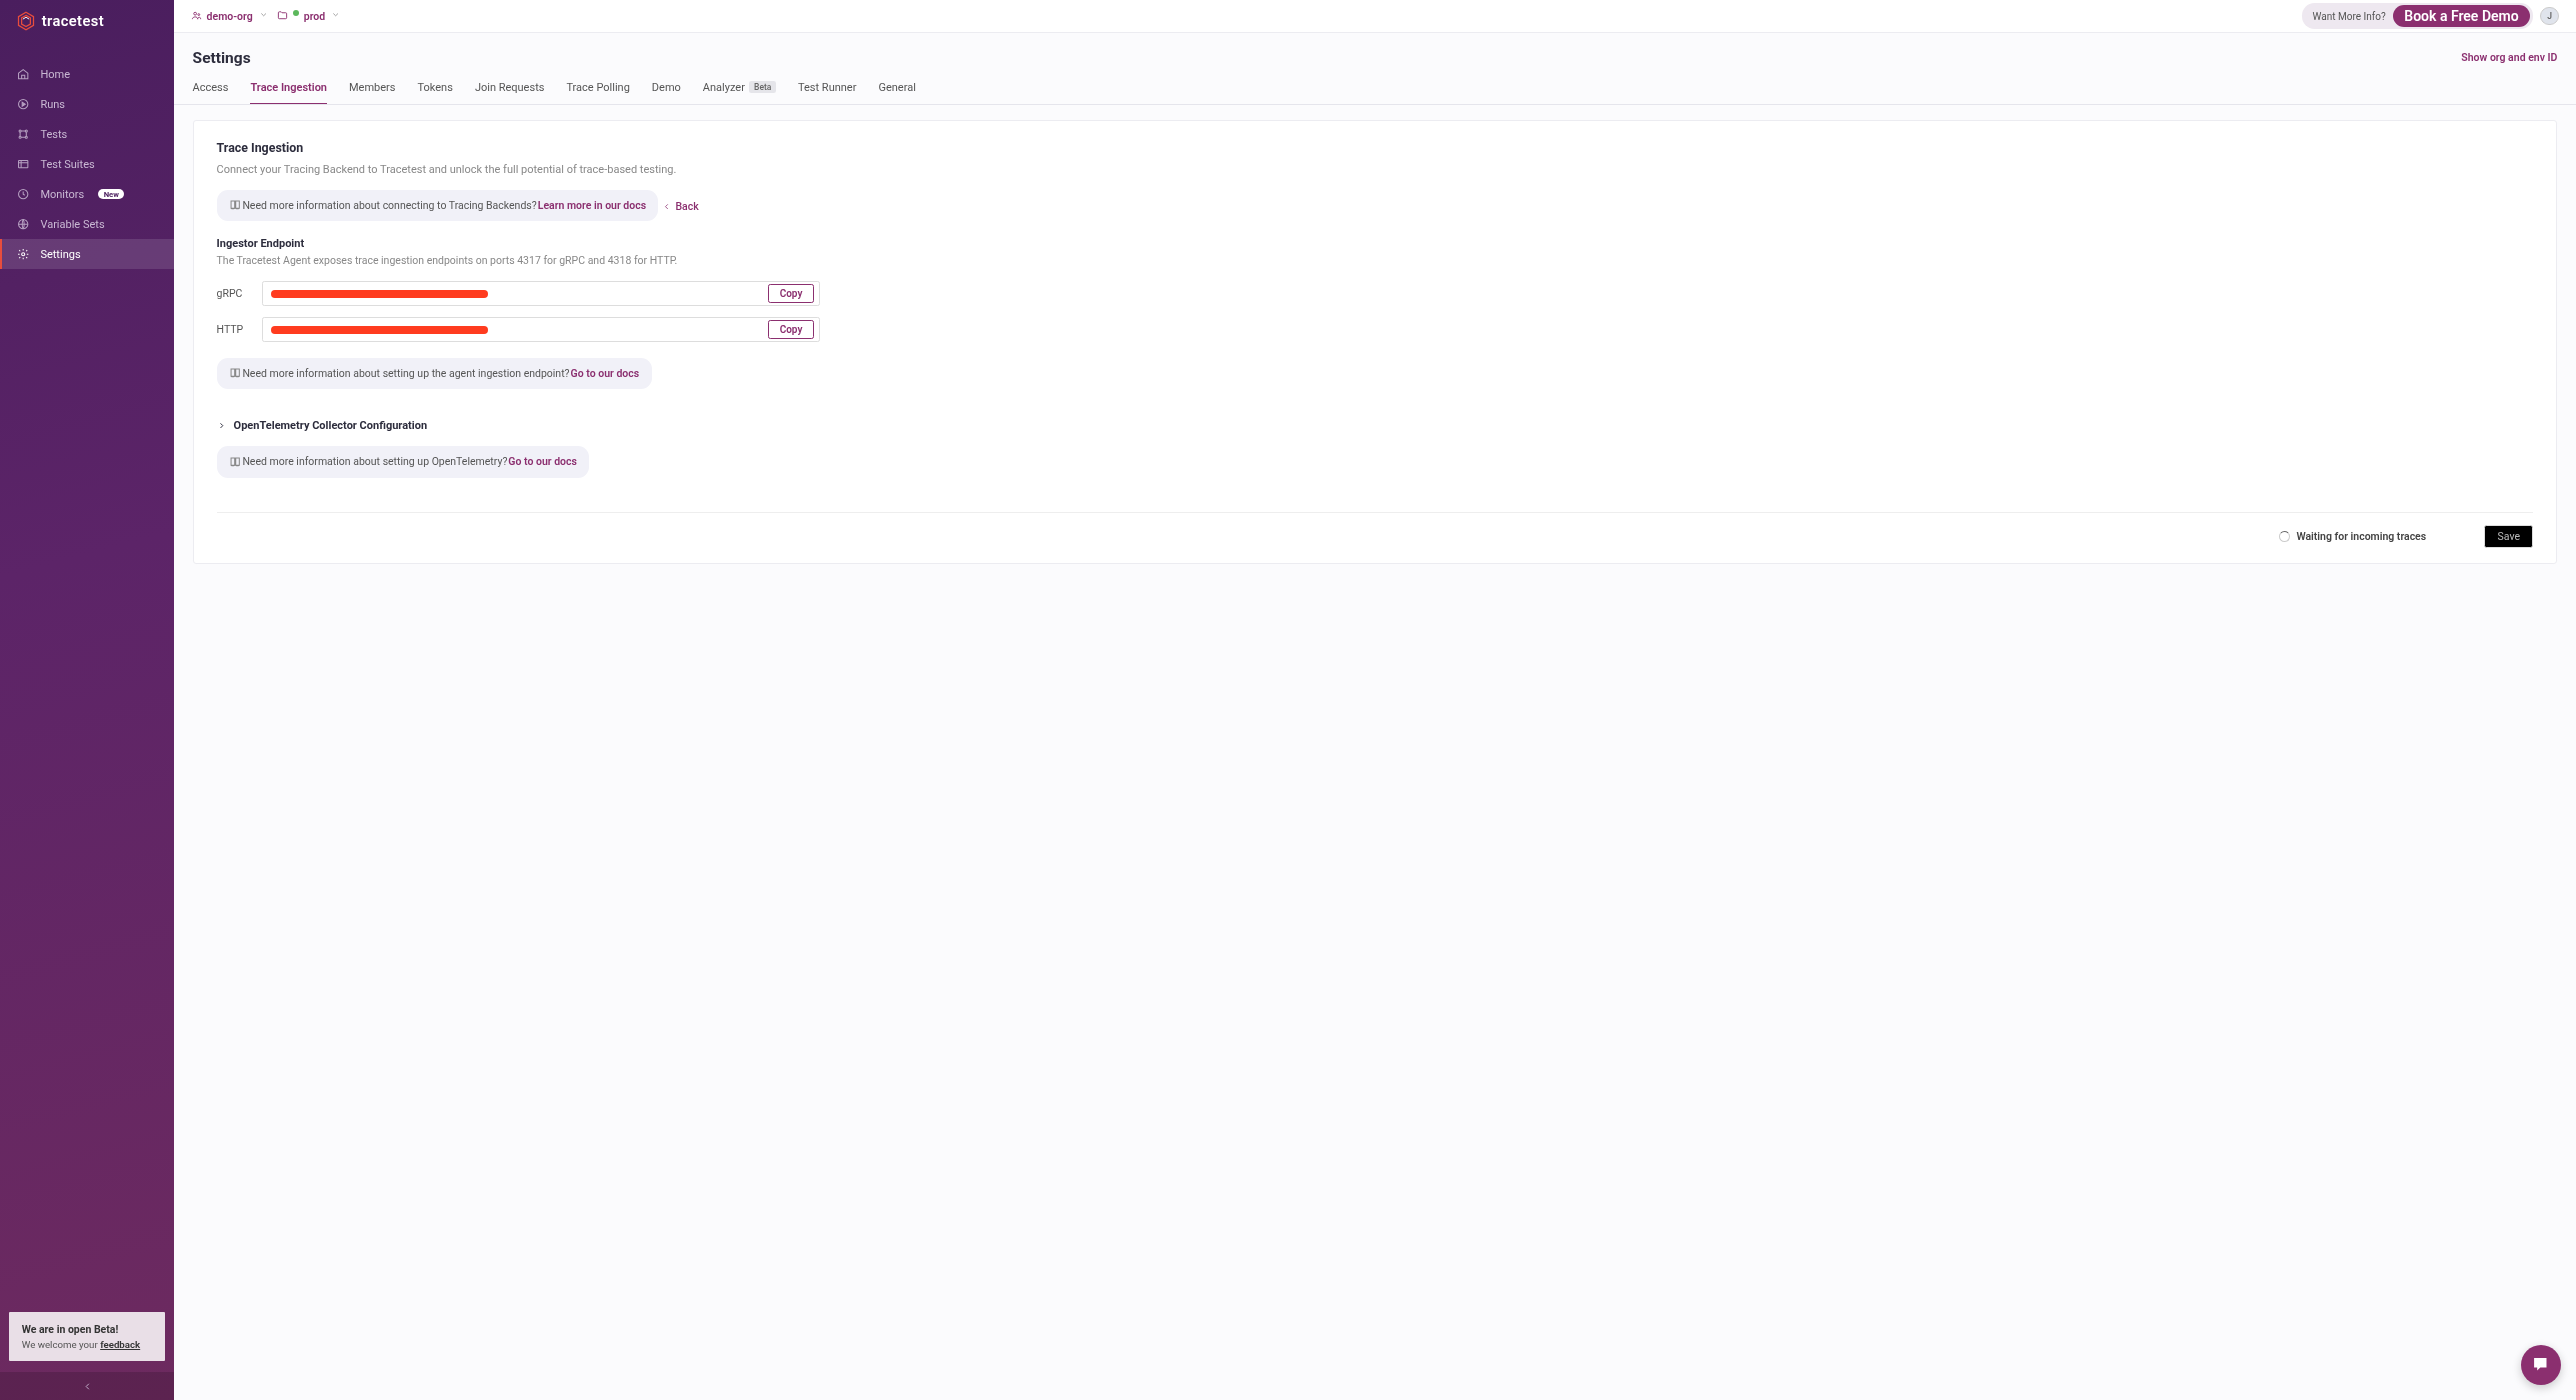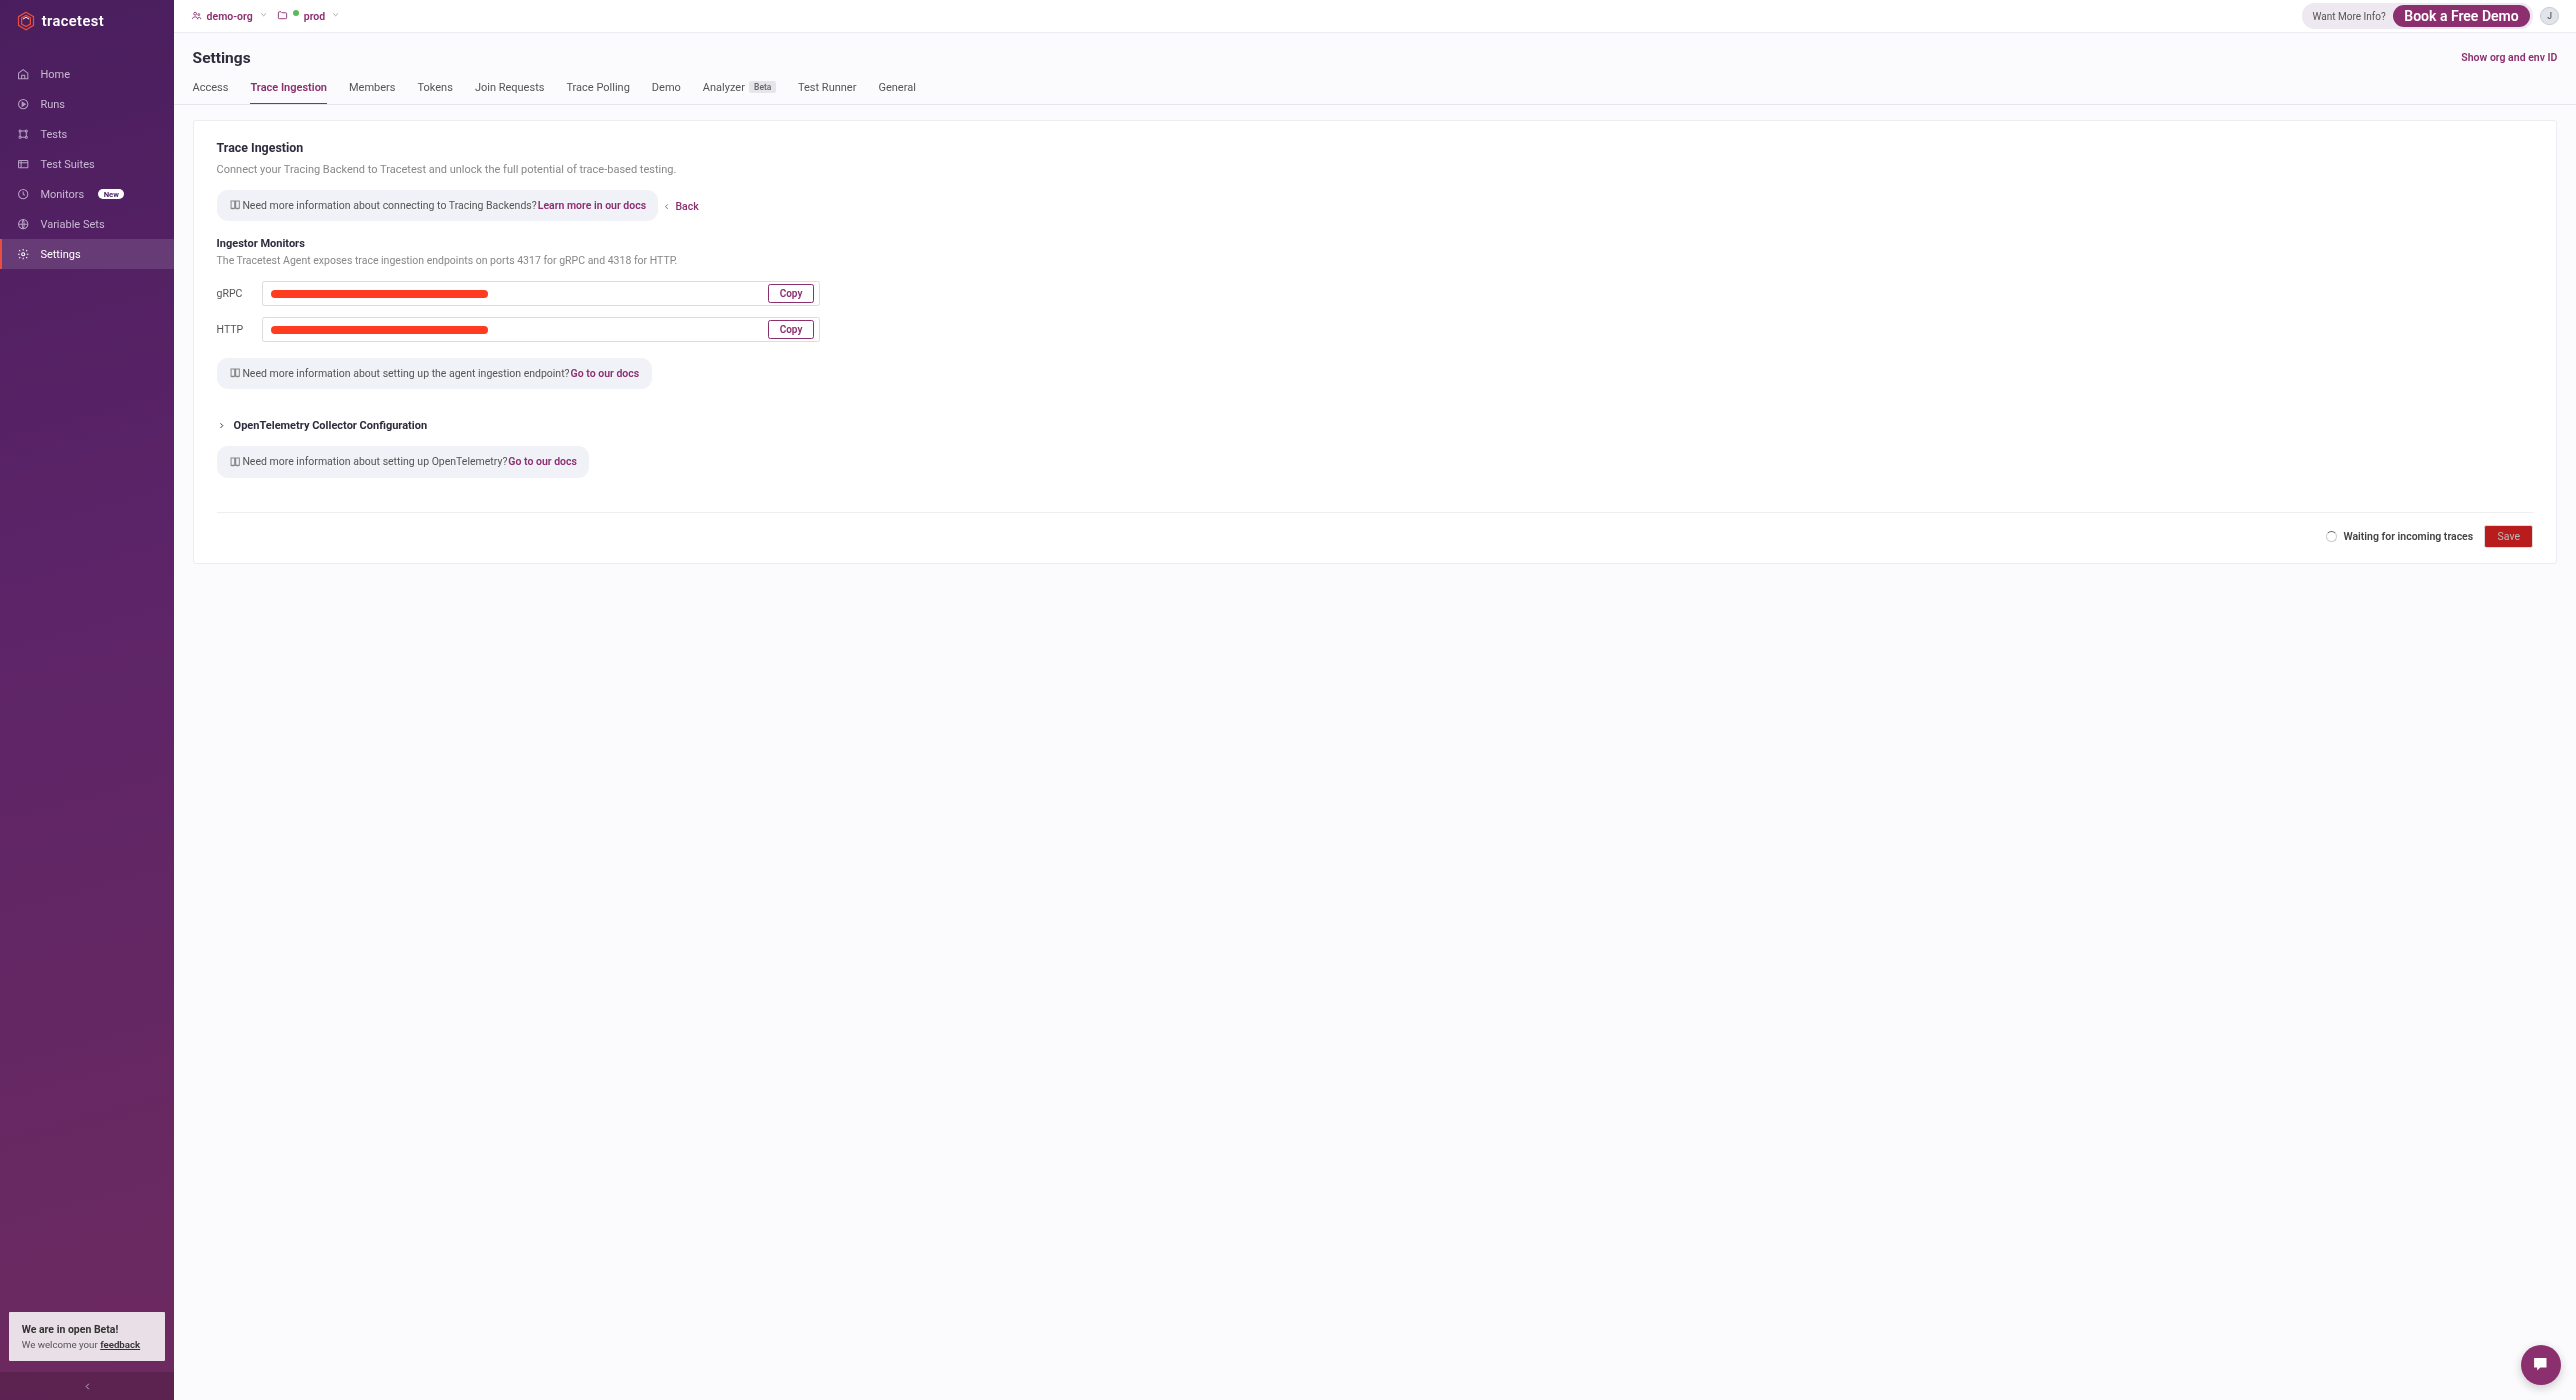--- a/index.html
+++ b/index.html
@@ -70,21 +70,21 @@
 .endpoint-input { flex: 1; max-width: 558px; height: 25px; border: 0.8px solid #ddd; border-radius: 2.3px; display: flex; align-items: center; padding: 0 4.6px 0 7.7px; background: #fff; }
 .redact { height: 7.7px; background: #ff3c1f; border-radius: 3.9px; width: 217px; }
 .copy-btn { border: 0.8px solid #8b2f6f; color: #8b2f6f; background: #fff; font-size: 10px; font-weight: 600; padding: 3.1px 11px; border-radius: 2.3px; cursor: pointer; margin-left: auto; }
 
 .expand-row { display: flex; align-items: center; gap: 7.7px; font-size: 11px; font-weight: 700; color: #2d2d3d; cursor: pointer; margin: 14px 0; }
 
 .footer-row { border-top: 0.8px solid #eee; margin-top: 18.6px; padding-top: 12.4px; display: flex; align-items: center; justify-content: flex-end; gap: 11px; }
 .waiting { display: flex; align-items: center; gap: 6.2px; font-size: 10.5px; font-weight: 600; color: #444; }
 .spinner { width: 11px; height: 11px; border: 1.5px solid #ccc; border-top-color: #666; border-radius: 50%; animation: spin 1s linear infinite; }
 @keyframes spin { to { transform: rotate(360deg); } }
-.save-btn { border: 0.8px solid #ddd; background: #b91c1c; color: #bbb; padding: 3.9px 12.4px; border-radius: 2.3px; font-size: 10.5px; cursor: not-allowed; }
+.save-btn { border: 0.8px solid #ddd; background: #000000; color: #bbb; padding: 3.9px 12.4px; border-radius: 2.3px; font-size: 10.5px; cursor: not-allowed; margin-left: 47px; }
 
 .chat-bubble { position: fixed; bottom: 15.5px; right: 15.5px; width: 40px; height: 40px; background: #8b2f6f; border-radius: 50%; display: flex; align-items: center; justify-content: center; cursor: pointer; box-shadow: 0 3.1px 9.3px rgba(0,0,0,0.2); }
 </style>
 </head>
 <body>
 
 <aside class="sidebar">
   <div class="logo-wrap">
     <svg viewBox="0 0 32 32">
         <path d="M16 2 L28 9 L28 23 L16 30 L4 23 L4 9 Z M16 7 L23 11 L23 21 L16 25 L9 21 L9 11 Z" fill="none" stroke="#e84d3d" stroke-width="2"></path>
@@ -259,21 +259,21 @@
 
 
       <div class="back-link">
         <svg width="9.3" height="9.3" viewBox="0 0 24 24" fill="none" stroke="currentColor" stroke-width="2">
             <path d="M15 18l-6-6 6-6"></path>
           </svg>
         <span>Back</span>
       </div>
 
 
-      <div class="sub-title">Ingestor Monitors</div>
+      <div class="sub-title">Ingestor Endpoint</div>
       <div class="sub-desc">The Tracetest Agent exposes trace ingestion endpoints on ports 4317 for gRPC and 4318 for HTTP.</div>
 
       <div class="endpoint-row">
         <span class="endpoint-label">gRPC</span>
         <div class="endpoint-input">
           <div class="redact"></div>
           <button class="copy-btn">Copy</button>
         </div>
       </div>
 

